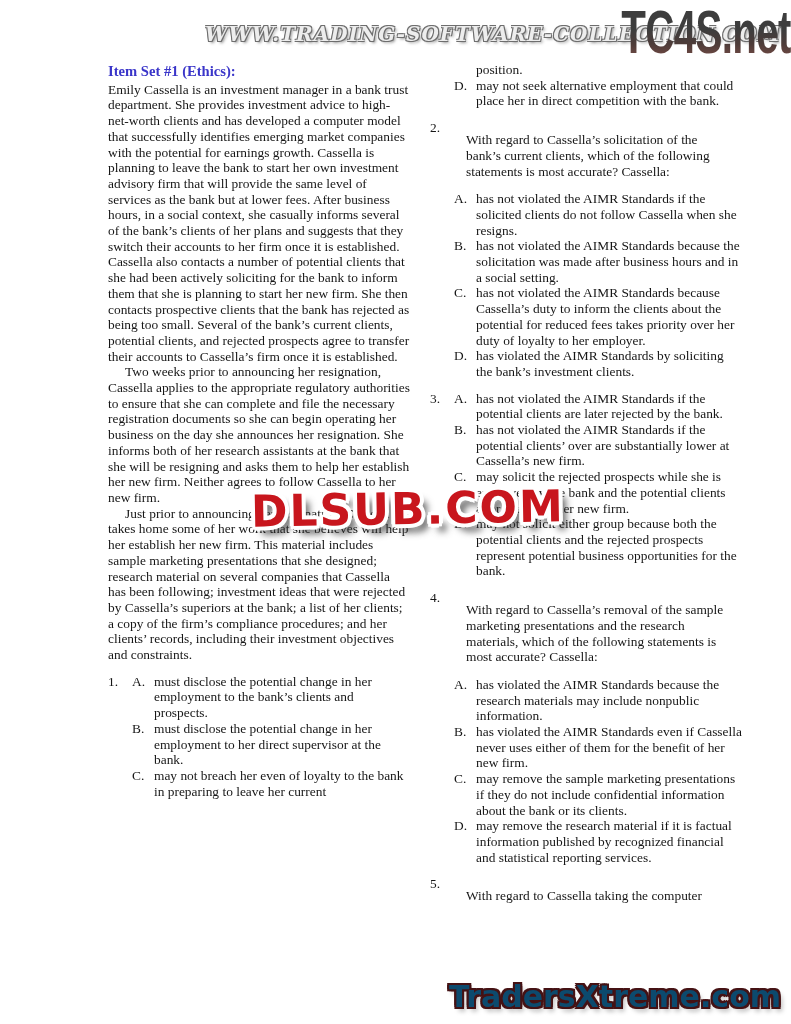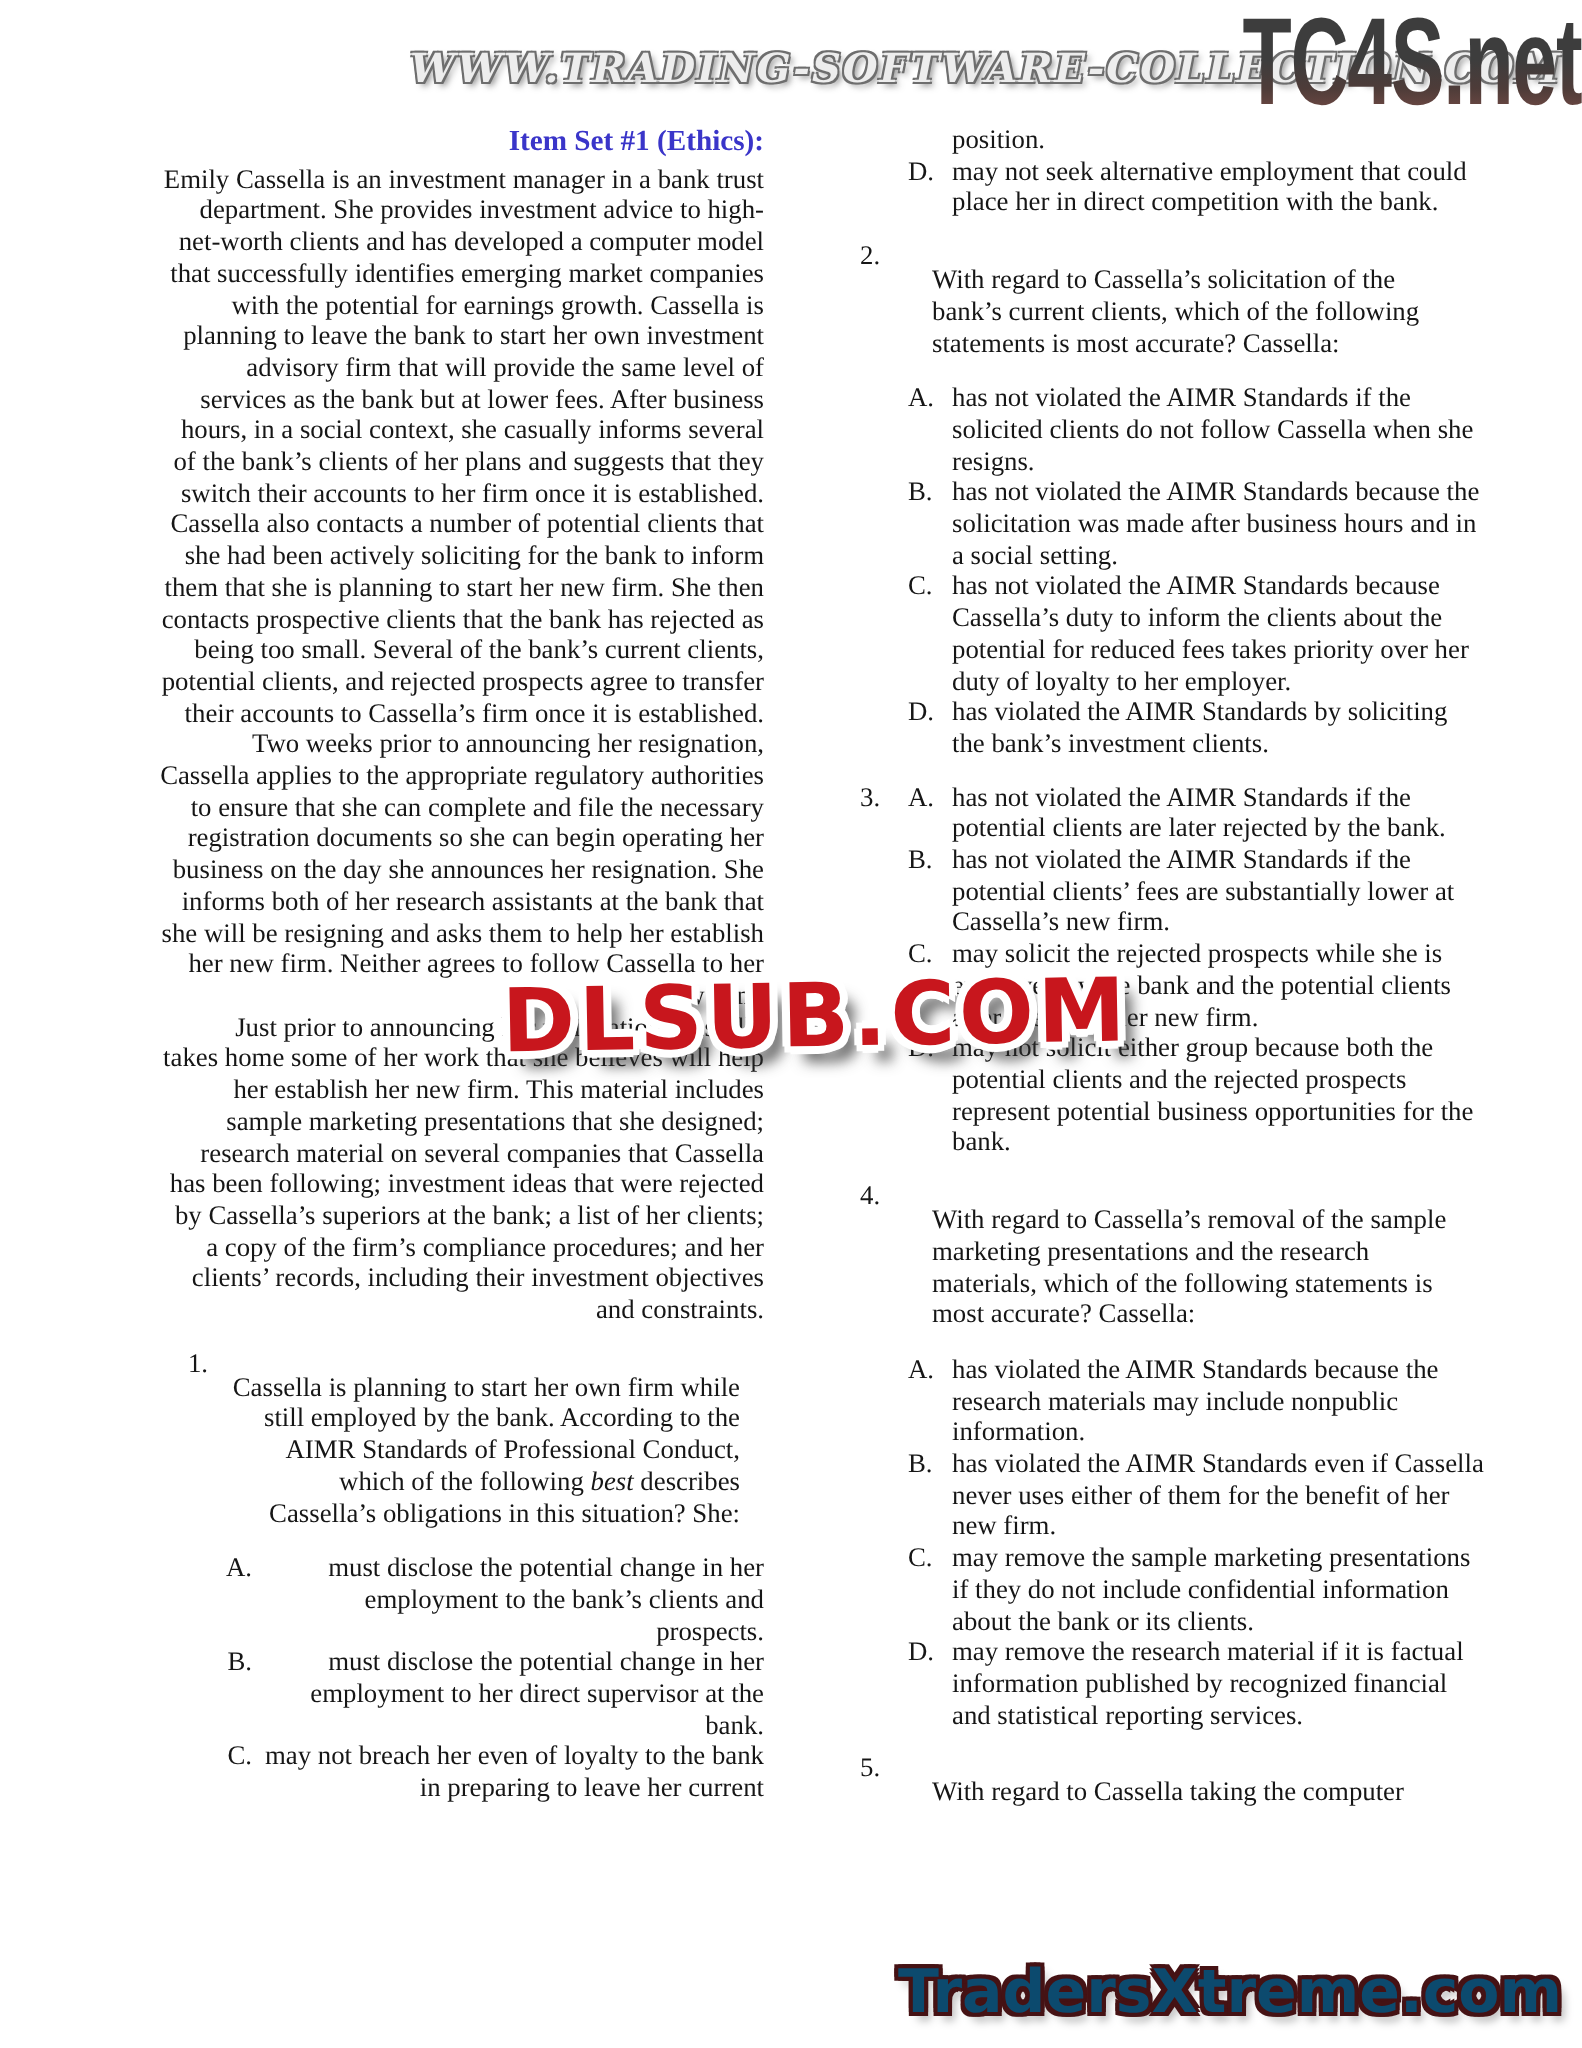--- a/index.html
+++ b/index.html
@@ -20,21 +20,21 @@
     position:absolute;right:0px;top:-4px;z-index:2;white-space:nowrap;
     font-family:"Liberation Sans", sans-serif;font-weight:bold;
     font-size:62px;letter-spacing:-1px;
     transform:scaleX(0.65);transform-origin:right top;
     background:linear-gradient(#3d3d3d 48%, #4e3c39 68%, #7d4f48 92%);
     -webkit-background-clip:text;background-clip:text;color:transparent;
   }
   
   .doc-text{font-size:13.4px;line-height:15.7px;}
   .col{position:absolute;}
-  .col-left{left:80px;top:64px;width:302px;text-align:right;}
+  .col-left{left:108px;top:64px;width:302px;}
   .col-right{left:430px;top:62px;width:312px;}
   .item-title{font-weight:bold;font-size:14.6px;margin:0 0 2px 0;}
   .para{margin:0;}
   .para.indent{text-indent:17px;}
   .question{display:flex;margin-top:11px;}
   .qnum{flex:0 0 24px;}
   .qbody{flex:1;}
   .qstem{margin:12px;}
   .opt{display:flex;}
   .optlabel{flex:0 0 22px;}
@@ -71,21 +71,20 @@
 
 <div class="col col-left doc-text">
   <div class="item-title" style="color:#3a35c9;">Item Set #1 (Ethics):</div>
   <p class="para">Emily Cassella is an investment manager in a bank trust department. She provides investment advice to high-net-worth clients and has developed a computer model that successfully identifies emerging market companies with the potential for earnings growth. Cassella is planning to leave the bank to start her own investment advisory firm that will provide the same level of services as the bank but at lower fees. After business hours, in a social context, she casually informs several of the bank’s clients of her plans and suggests that they switch their accounts to her firm once it is established. Cassella also contacts a number of potential clients that she had been actively soliciting for the bank to inform them that she is planning to start her new firm. She then contacts prospective clients that the bank has rejected as being too small. Several of the bank’s current clients, potential clients, and rejected prospects agree to transfer their accounts to Cassella’s firm once it is established.</p>
   <p class="para indent">Two weeks prior to announcing her resignation, Cassella applies to the appropriate regulatory authorities to ensure that she can complete and file the necessary registration documents so she can begin operating her business on the day she announces her resignation. She informs both of her research assistants at the bank that she will be resigning and asks them to help her establish her new firm. Neither agrees to follow Cassella to her new firm.</p>
   <p class="para indent">Just prior to announcing her resignation, Cassella takes home some of her work that she believes will help her establish her new firm. This material includes sample marketing presentations that she designed; research material on several companies that Cassella has been following; investment ideas that were rejected by Cassella’s superiors at the bank; a list of her clients; a copy of the firm’s compliance procedures; and her clients’ records, including their investment objectives and constraints.</p>
 
   <div class="question">
     <div class="qnum">1.</div>
     <div class="qbody">
-      <p class="qstem"><span>Cassella is planning to start her own firm while still employed by the bank. According to the AIMR Standards of Professional Conduct, which of the following </span><i>best</i><span> describes Cassella’s obligations in this situation? She:</span></p>
       <div class="opt">
         <div class="optlabel">A.</div>
         <div class="opttext">must disclose the potential change in her employment to the bank’s clients and prospects.</div>
       </div>
       <div class="opt">
         <div class="optlabel">B.</div>
         <div class="opttext">must disclose the potential change in her employment to her direct supervisor at the bank.</div>
       </div>
       <div class="opt">
         <div class="optlabel">C.</div>
@@ -129,21 +128,21 @@
 
   <div class="question">
     <div class="qnum">3.</div>
     <div class="qbody">
       <div class="opt">
         <div class="optlabel">A.</div>
         <div class="opttext">has not violated the AIMR Standards if the potential clients are later rejected by the bank.</div>
       </div>
       <div class="opt">
         <div class="optlabel">B.</div>
-        <div class="opttext">has not violated the AIMR Standards if the potential clients’ fees are substantially lower at Cassella’s new firm.</div>
+        <div class="opttext">has not violated the AIMR Standards if the potential clients’ over are substantially lower at Cassella’s new firm.</div>
       </div>
       <div class="opt">
         <div class="optlabel">C.</div>
         <div class="opttext">may solicit the rejected prospects while she is employed by the bank and the potential clients after she starts her new firm.</div>
       </div>
       <div class="opt">
         <div class="optlabel">D.</div>
         <div class="opttext">may not solicit either group because both the potential clients and the rejected prospects represent potential business opportunities for the bank.</div>
       </div>
     </div>

